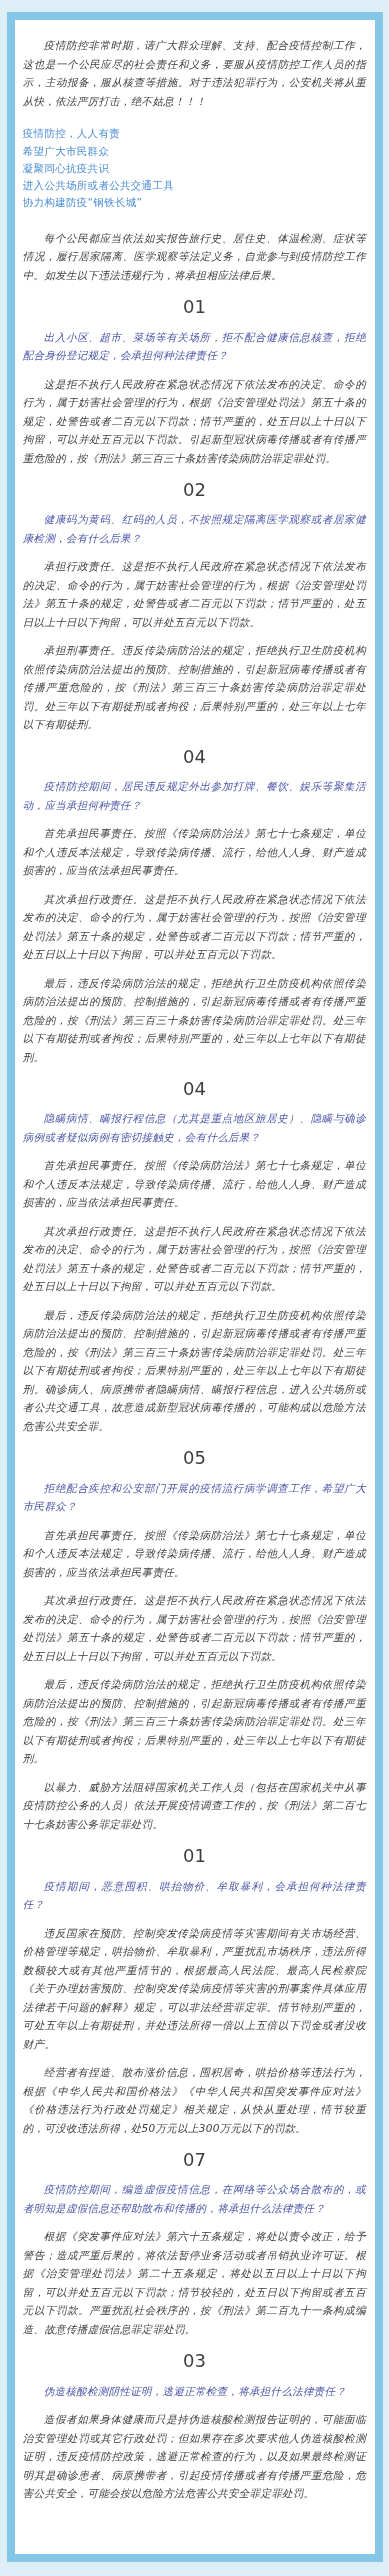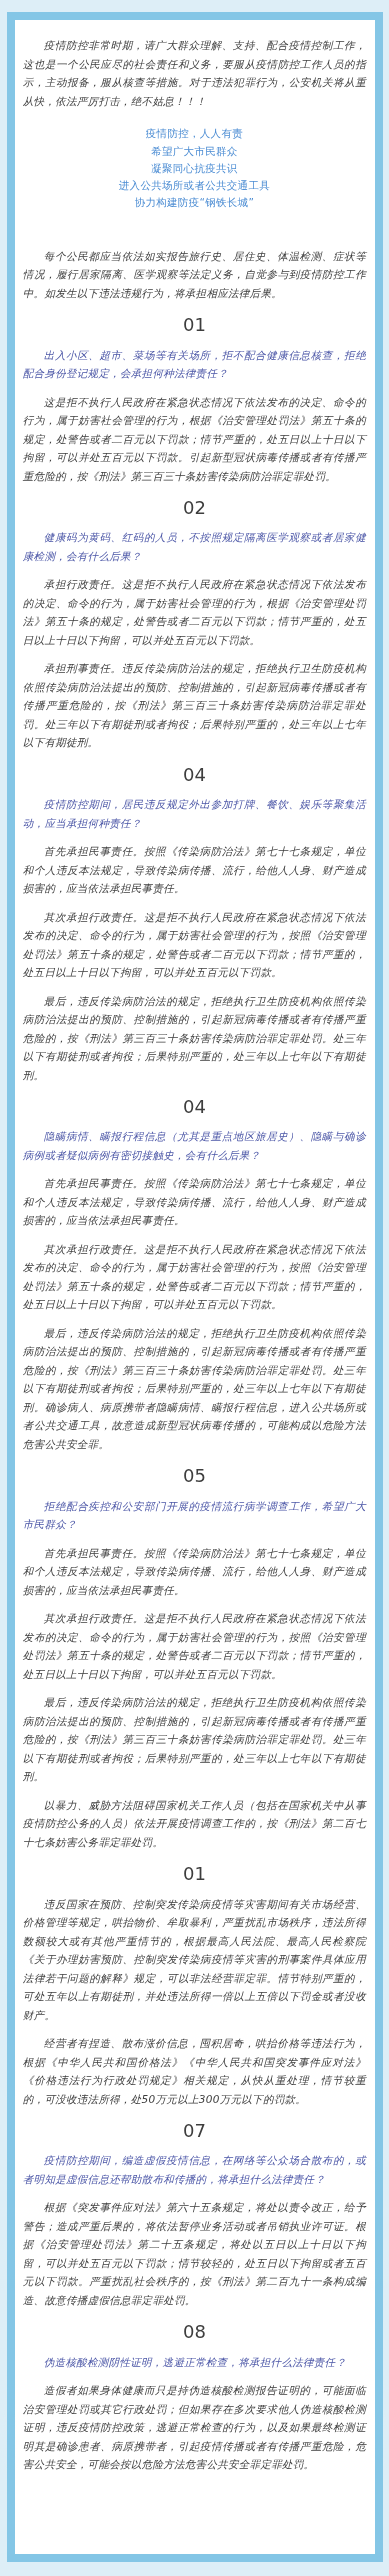--- a/index.html
+++ b/index.html
@@ -28,21 +28,21 @@
     overflow:hidden;
     box-sizing:border-box;
   }
   p.body{
     font-size:10.5px;line-height:18.5px;color:var(--body-ink);
     margin:0 0 10px 0;text-indent:2em;text-align:justify;
     letter-spacing:0.3px;
     font-style:italic;
   }
   p.q{color:var(--question-blue);}
-  .slogan-block{text-align:center;margin:15px 0 35px 0;}
+  .slogan-block{text-align:left;margin:15px 0 17px 0;}
   .slogan{
     color:var(--slogan-blue);font-size:10.5px;line-height:17.3px;
     letter-spacing:0.3px;
   }
   .num{
     text-align:center;color:var(--body-ink);
     font-size:18px;line-height:16px;margin:15px 0 12.3px 0;
   }
   section{display:block;}
 </style>
@@ -98,32 +98,33 @@
     <div class="num">05</div>
     <p class="body q">拒绝配合疾控和公安部门开展的疫情流行病学调查工作，希望广大市民群众？</p>
   <p class="body">首先承担民事责任。按照《传染病防治法》第七十七条规定，单位和个人违反本法规定，导致传染病传播、流行，给他人人身、财产造成损害的，应当依法承担民事责任。</p>
           <p class="body">其次承担行政责任。这是拒不执行人民政府在紧急状态情况下依法发布的决定、命令的行为，属于妨害社会管理的行为，按照《治安管理处罚法》第五十条的规定，处警告或者二百元以下罚款；情节严重的，处五日以上十日以下拘留，可以并处五百元以下罚款。</p>
           <p class="body">最后，违反传染病防治法的规定，拒绝执行卫生防疫机构依照传染病防治法提出的预防、控制措施的，引起新冠病毒传播或者有传播严重危险的，按《刑法》第三百三十条妨害传染病防治罪定罪处罚。处三年以下有期徒刑或者拘役；后果特别严重的，处三年以上七年以下有期徒刑。</p>
           <p class="body">以暴力、威胁方法阻碍国家机关工作人员（包括在国家机关中从事疫情防控公务的人员）依法开展疫情调查工作的，按《刑法》第二百七十七条妨害公务罪定罪处罚。</p>
         </section>
 
   <section>
     <div class="num">01</div>
+    <p class="body q">疫情期间，恶意囤积、哄抬物价、牟取暴利，会承担何种法律责任？</p>
   <p class="body">违反国家在预防、控制突发传染病疫情等灾害期间有关市场经营、价格管理等规定，哄抬物价、牟取暴利，严重扰乱市场秩序，违法所得数额较大或有其他严重情节的，根据最高人民法院、最高人民检察院《关于办理妨害预防、控制突发传染病疫情等灾害的刑事案件具体应用法律若干问题的解释》规定，可以非法经营罪定罪。情节特别严重的，可处五年以上有期徒刑，并处违法所得一倍以上五倍以下罚金或者没收财产。</p>
           <p class="body">经营者有捏造、散布涨价信息，囤积居奇，哄抬价格等违法行为，根据《中华人民共和国价格法》《中华人民共和国突发事件应对法》《价格违法行为行政处罚规定》相关规定，从快从重处理，情节较重的，可没收违法所得，处50万元以上300万元以下的罚款。</p>
         </section>
 
   <section>
     <div class="num">07</div>
     <p class="body q">疫情防控期间，编造虚假疫情信息，在网络等公众场合散布的，或者明知是虚假信息还帮助散布和传播的，将承担什么法律责任？</p>
   <p class="body">根据《突发事件应对法》第六十五条规定，将处以责令改正，给予警告；造成严重后果的，将依法暂停业务活动或者吊销执业许可证。根据《治安管理处罚法》第二十五条规定，将处以五日以上十日以下拘留，可以并处五百元以下罚款；情节较轻的，处五日以下拘留或者五百元以下罚款。严重扰乱社会秩序的，按《刑法》第二百九十一条构成编造、故意传播虚假信息罪定罪处罚。</p>
         </section>
 
   <section>
-    <div class="num">08</div>
+    <div class="num">03</div>
     <p class="body q">伪造核酸检测阴性证明，逃避正常检查，将承担什么法律责任？</p>
   <p class="body">造假者如果身体健康而只是持伪造核酸检测报告证明的，可能面临治安管理处罚或其它行政处罚；但如果存在多次要求他人伪造核酸检测证明，违反疫情防控政策，逃避正常检查的行为，以及如果最终检测证明其是确诊患者、病原携带者，引起疫情传播或者有传播严重危险，危害公共安全，可能会按以危险方法危害公共安全罪定罪处罚。</p>
         </section>
 </div>
 
   </div>
 </div>
 
 
 </body></html>

